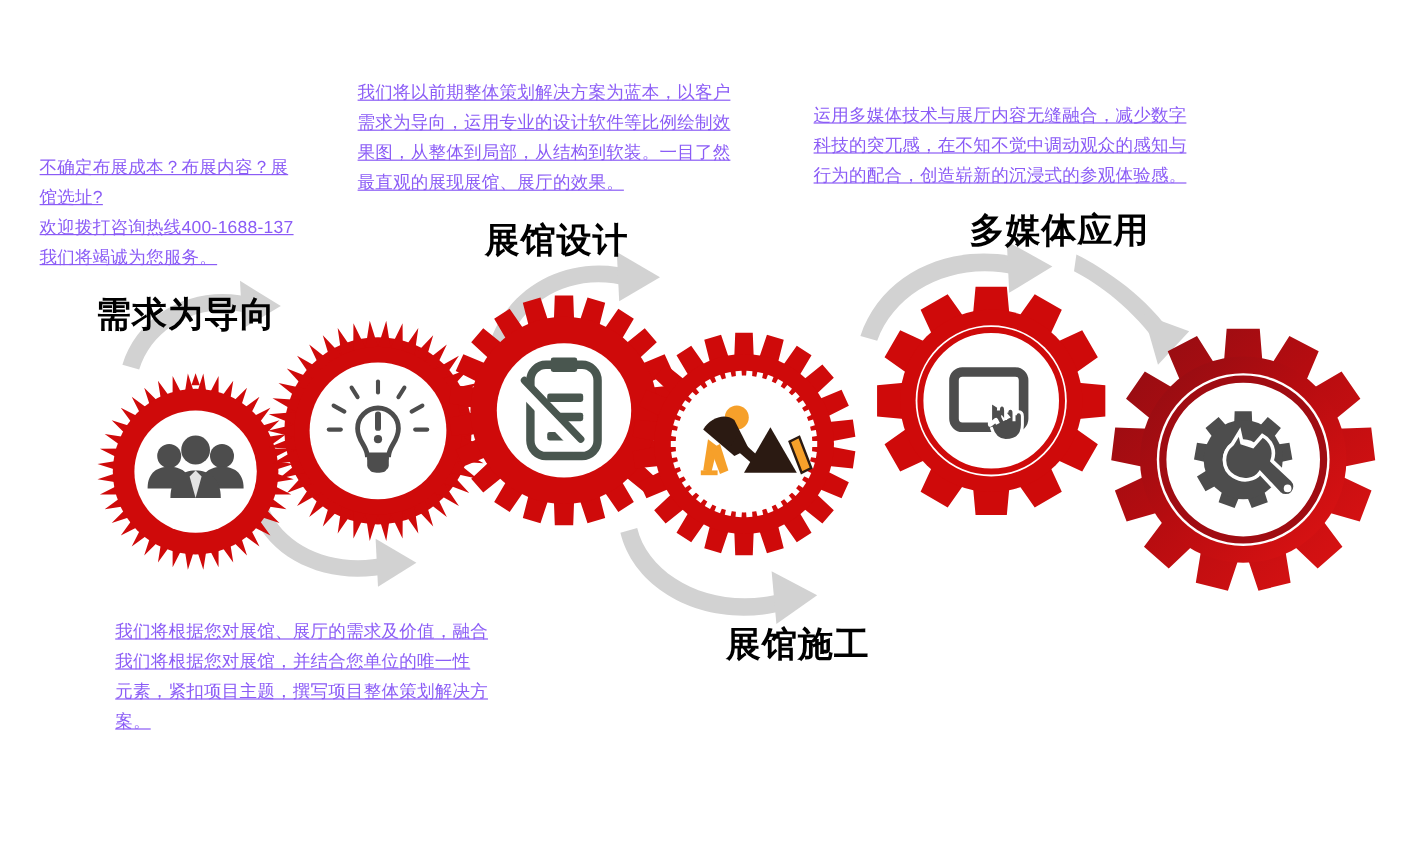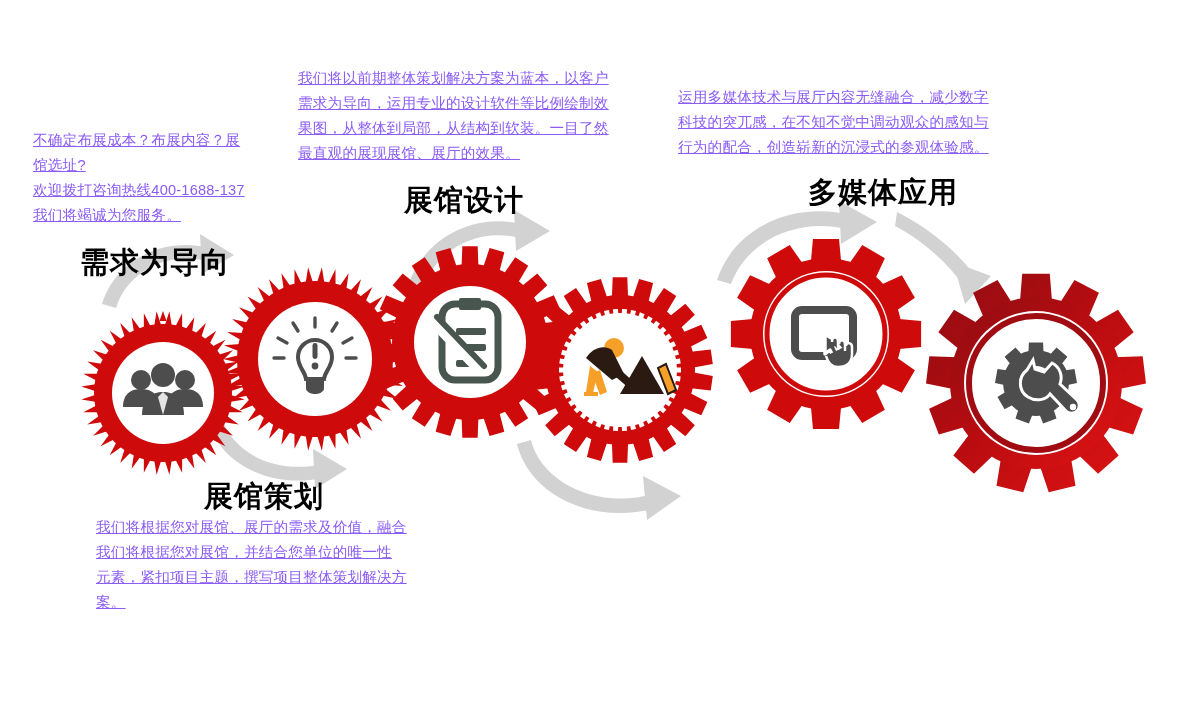--- a/index.html
+++ b/index.html
@@ -272,32 +272,32 @@
       </g>
     </svg>
   </div>
 
   <div class="para" style="left:33px;top:128px;width:250px;">不确定布展成本？布展内容？展
 馆选址?
 欢迎拨打咨询热线400-1688-137
 我们将竭诚为您服务。</div>
   <div class="heading" style="left:80px;top:243px;">需求为导向</div>
 
-  <div class="heading" style="left:204px;top:477px;">展馆策划</div>
   <div class="para" style="left:96px;top:515px;width:370px;">我们将根据您对展馆、展厅的需求及价值，融合
 我们将根据您对展馆，并结合您单位的唯一性
 元素，紧扣项目主题，撰写项目整体策划解决方
 案。</div>
 
   <div class="para" style="left:298px;top:66px;width:360px;">我们将以前期整体策划解决方案为蓝本，以客户
 需求为导向，运用专业的设计软件等比例绘制效
 果图，从整体到局部，从结构到软装。一目了然
 最直观的展现展馆、展厅的效果。</div>
   <div class="heading" style="left:404px;top:181px;">展馆设计</div>
 
+  <div class="heading" style="left:605px;top:518px;">展馆施工</div>
 
   <div class="para" style="left:678px;top:85px;width:370px;">运用多媒体技术与展厅内容无缝融合，减少数字
 科技的突兀感，在不知不觉中调动观众的感知与
 行为的配合，创造崭新的沉浸式的参观体验感。</div>
   <div class="heading" style="left:808px;top:173px;">多媒体应用</div>
 
 
 </div>
 
 </body></html>

